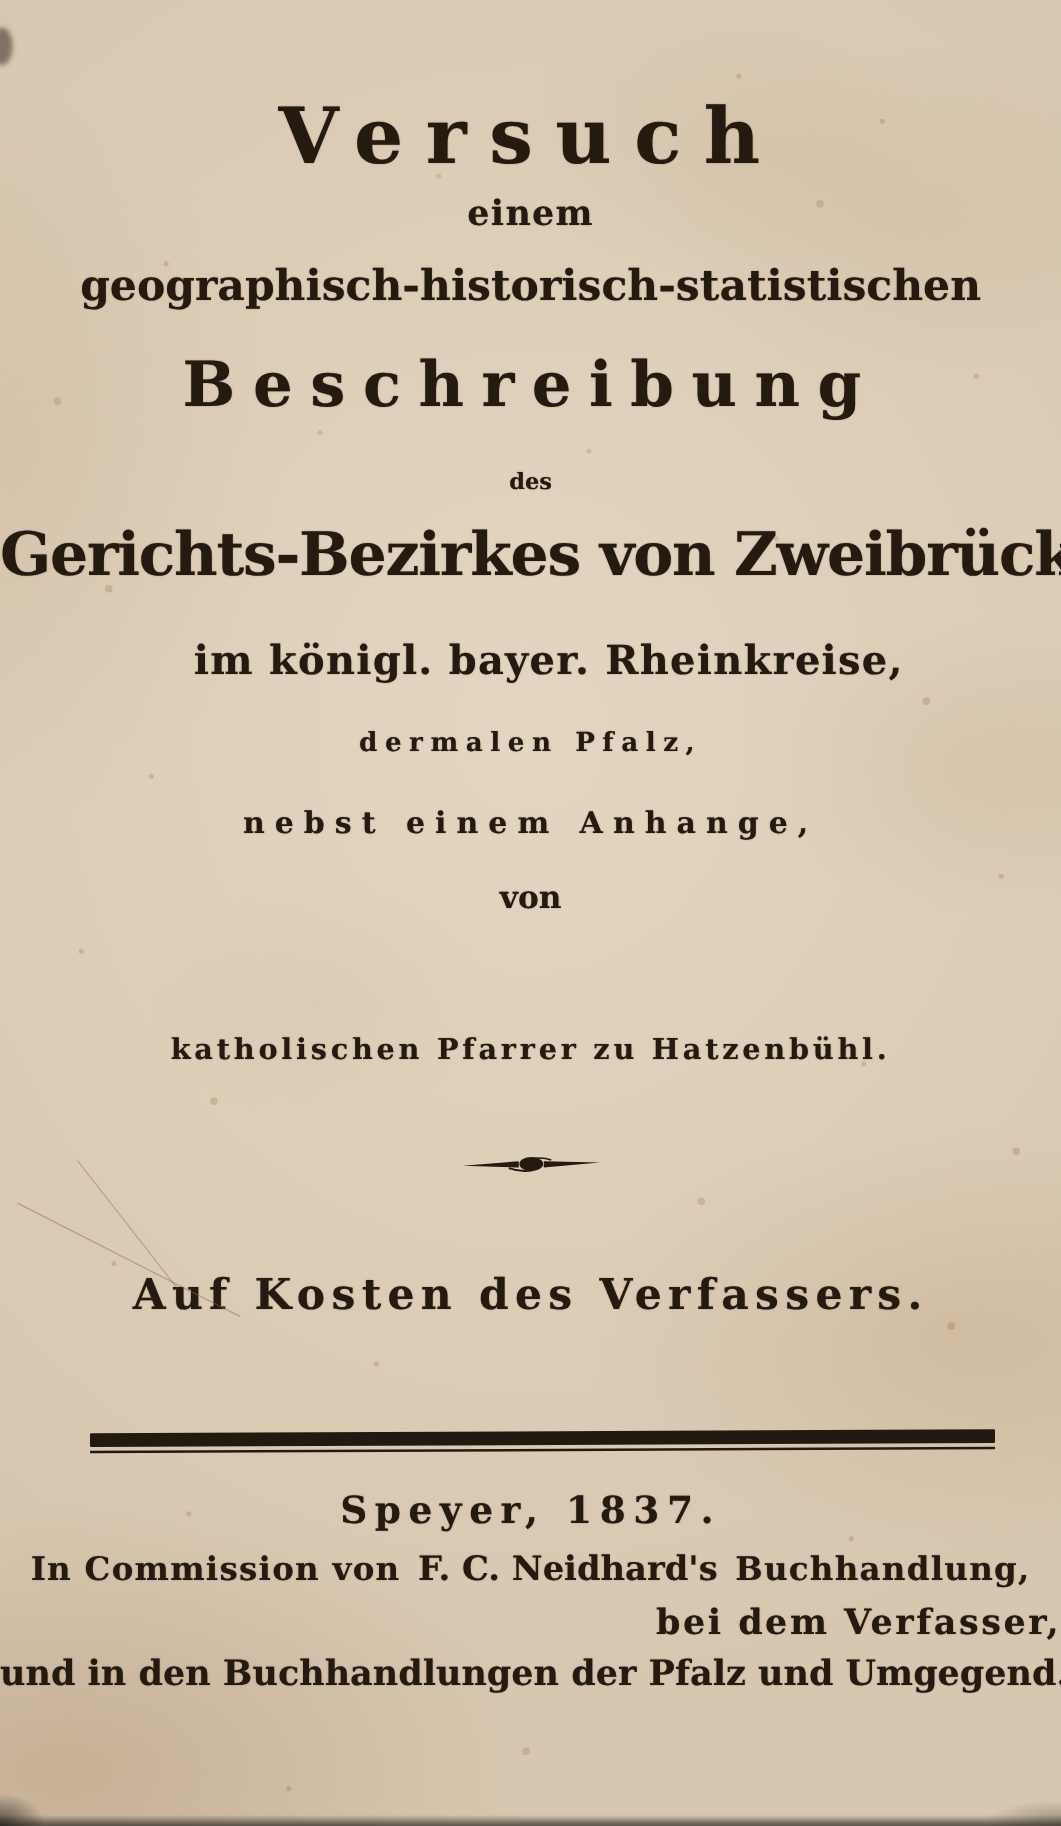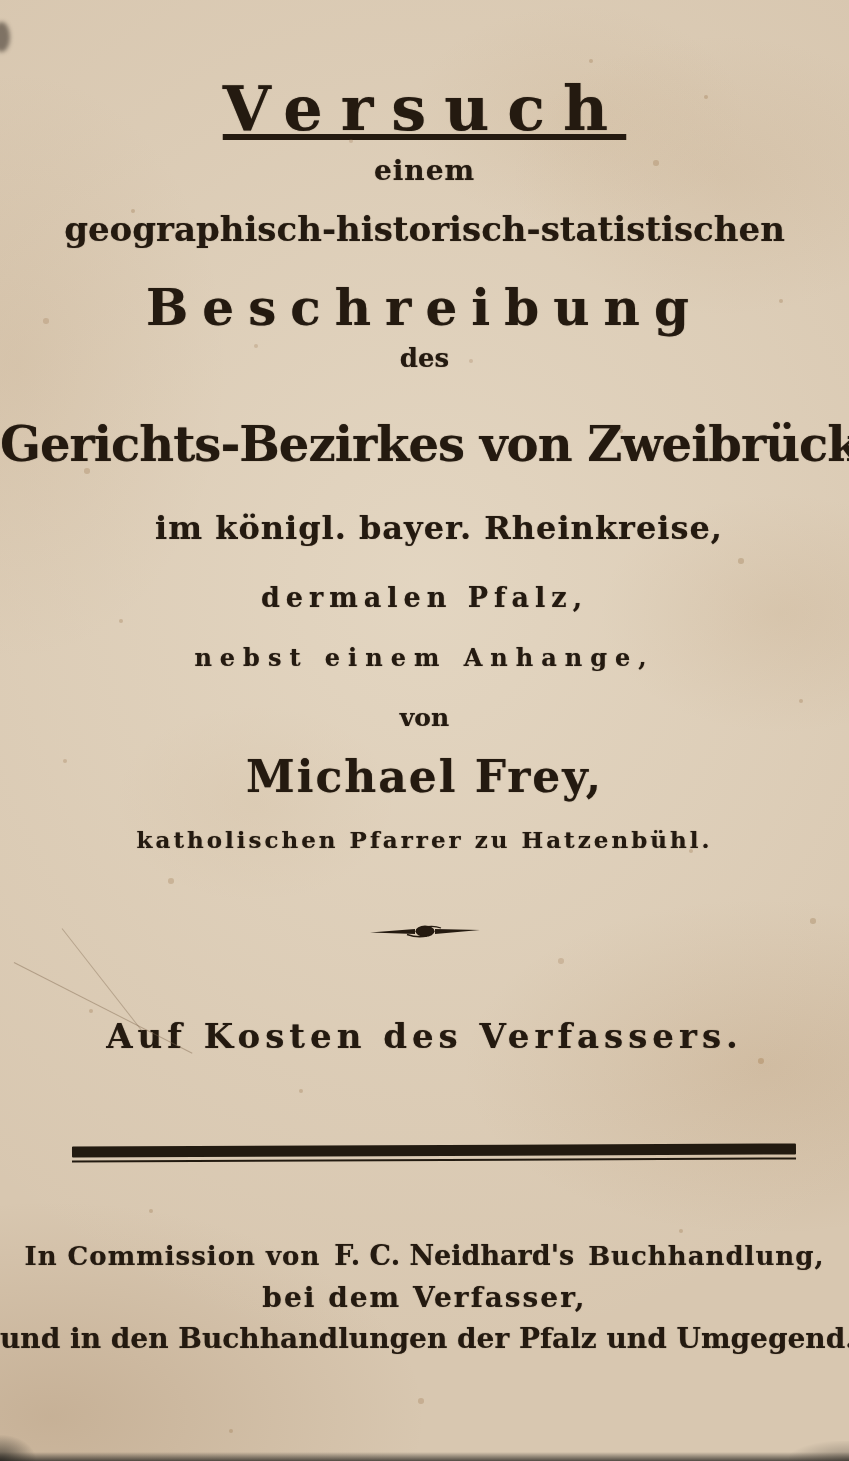--- a/index.html
+++ b/index.html
@@ -22,38 +22,38 @@
       #d8c7b0;
   }
   .line{
     position:absolute;left:0;right:0;
     text-align:center;
     line-height:1.08;
     font-weight:700;
     text-shadow:0 0 1px rgba(36,26,16,0.55);
     white-space:nowrap;
   }
-  .l-versuch      {top:76px;  font-size:62px; letter-spacing:18px;text-decoration:underline;}
+  .l-versuch      {top:76px;  font-size:62px; letter-spacing:18px;}
   .l-einer        {top:156px; font-size:28px; letter-spacing:1px;}
   .l-descriptor   {top:211px; font-size:34px; letter-spacing:0px;}
   .l-beschreibung {top:281px; font-size:50px; letter-spacing:14px;}
-  .l-des          {top:344px; font-size:26px;}
+  .l-des          {top:376px; font-size:18px;}
   .l-subject      {top:419px; font-size:48px; letter-spacing:-1px;}
   .l-region       {top:511px; font-size:32px; letter-spacing:1px;margin-left:29px;}
-  .l-region2      {top:583px; font-size:27px; letter-spacing:6px;}
+  .l-region2      {top:583px; font-size:21px; letter-spacing:6px;}
   .l-appendix     {top:645px; font-size:24px; letter-spacing:8px;}
   .l-von          {top:704px; font-size:25px;}
   .l-author       {top:753px; font-size:44px; letter-spacing:2px;}
   .l-authortitle  {top:828px; font-size:23px; letter-spacing:3px;}
   .l-edition      {top:1018px;font-size:34px; letter-spacing:5px;}
   .l-placeyear    {top:1193px;font-size:30px; letter-spacing:6px;}
   .l-commission   {top:1241px;font-size:26px; letter-spacing:1px;}
   .l-commission .bookseller{font-size:27px;letter-spacing:0;}
   .l-commission span{margin:0 7px;}
-  .l-avail1       {top:1283px;font-size:28px; letter-spacing:2px;}
+  .l-avail1       {top:1283px;font-size:28px; letter-spacing:2px;text-align:right;}
   .l-avail2       {top:1324px;font-size:28px; letter-spacing:0px;}
 
   .ornament{position:absolute;top:922px;left:0;right:0;text-align:center;}
   .ornament svg{display:inline-block;}
 
   .imprint-rule{position:absolute;top:1145px;left:72px;width:724px;transform:rotate(-0.25deg);}
   .imprint-rule .bar{height:11px;background:#221a10;border-radius:1px;}
   .imprint-rule .thin{height:2px;background:#221a10;margin-top:3px;}
 
   
@@ -89,40 +89,40 @@
   <div class="line l-einer">einem</div>
   <div class="line l-descriptor">geographisch-historisch-statistischen</div>
   <div class="line l-beschreibung">Beschreibung</div>
   <div class="line l-des">des</div>
   <div class="line l-subject">Gerichts-Bezirkes von Zweibrücken</div>
   <div class="line l-region">im königl. bayer. Rheinkreise,</div>
   <div class="line l-region2">dermalen Pfalz,</div>
   <div class="line l-appendix">nebst einem Anhange,</div>
   <div class="line l-von">von</div>
 
-  <div class="line l-author">Michael Frey,</div>
   <div class="line l-authortitle">katholischen Pfarrer zu Hatzenbühl.</div>
 
   <div class="ornament">
     <svg width="112" height="18" viewBox="0 0 112 18">
       <polygon points="1,10.5 46,7 46,12" fill="#241a10"></polygon>
       <polygon points="111,8 66,7 66,12" fill="#241a10"></polygon>
       <ellipse cx="56" cy="9.2" rx="9.5" ry="5.6" fill="#241a10"></ellipse>
       <path d="M38 12.5 q10 3.5 20 1.5" stroke="#241a10" stroke-width="1.6" fill="none"></path>
       <path d="M54 5.5 q10 -2.5 18 0.5" stroke="#241a10" stroke-width="1.2" fill="none"></path>
     </svg>
   </div>
 
   <div class="line l-edition">Auf Kosten des Verfassers.</div>
 
   <div class="imprint-rule">
     <div class="bar"></div>
     <div class="thin"></div>
   </div>
 
+  <div class="line l-placeyear">Speyer, 1837.</div>
   <div class="line l-commission">
     <span>In Commission von</span><span class="bookseller">F. C. Neidhard's</span><span>Buchhandlung,</span>
   </div>
   <div class="line l-avail1">bei dem Verfasser,</div>
   <div class="line l-avail2">und in den Buchhandlungen der Pfalz und Umgegend.</div>
 
   <div class="specks"></div>
   <div class="scratch1"></div>
   <div class="scratch2"></div>
   <div class="mark-topleft"></div>

